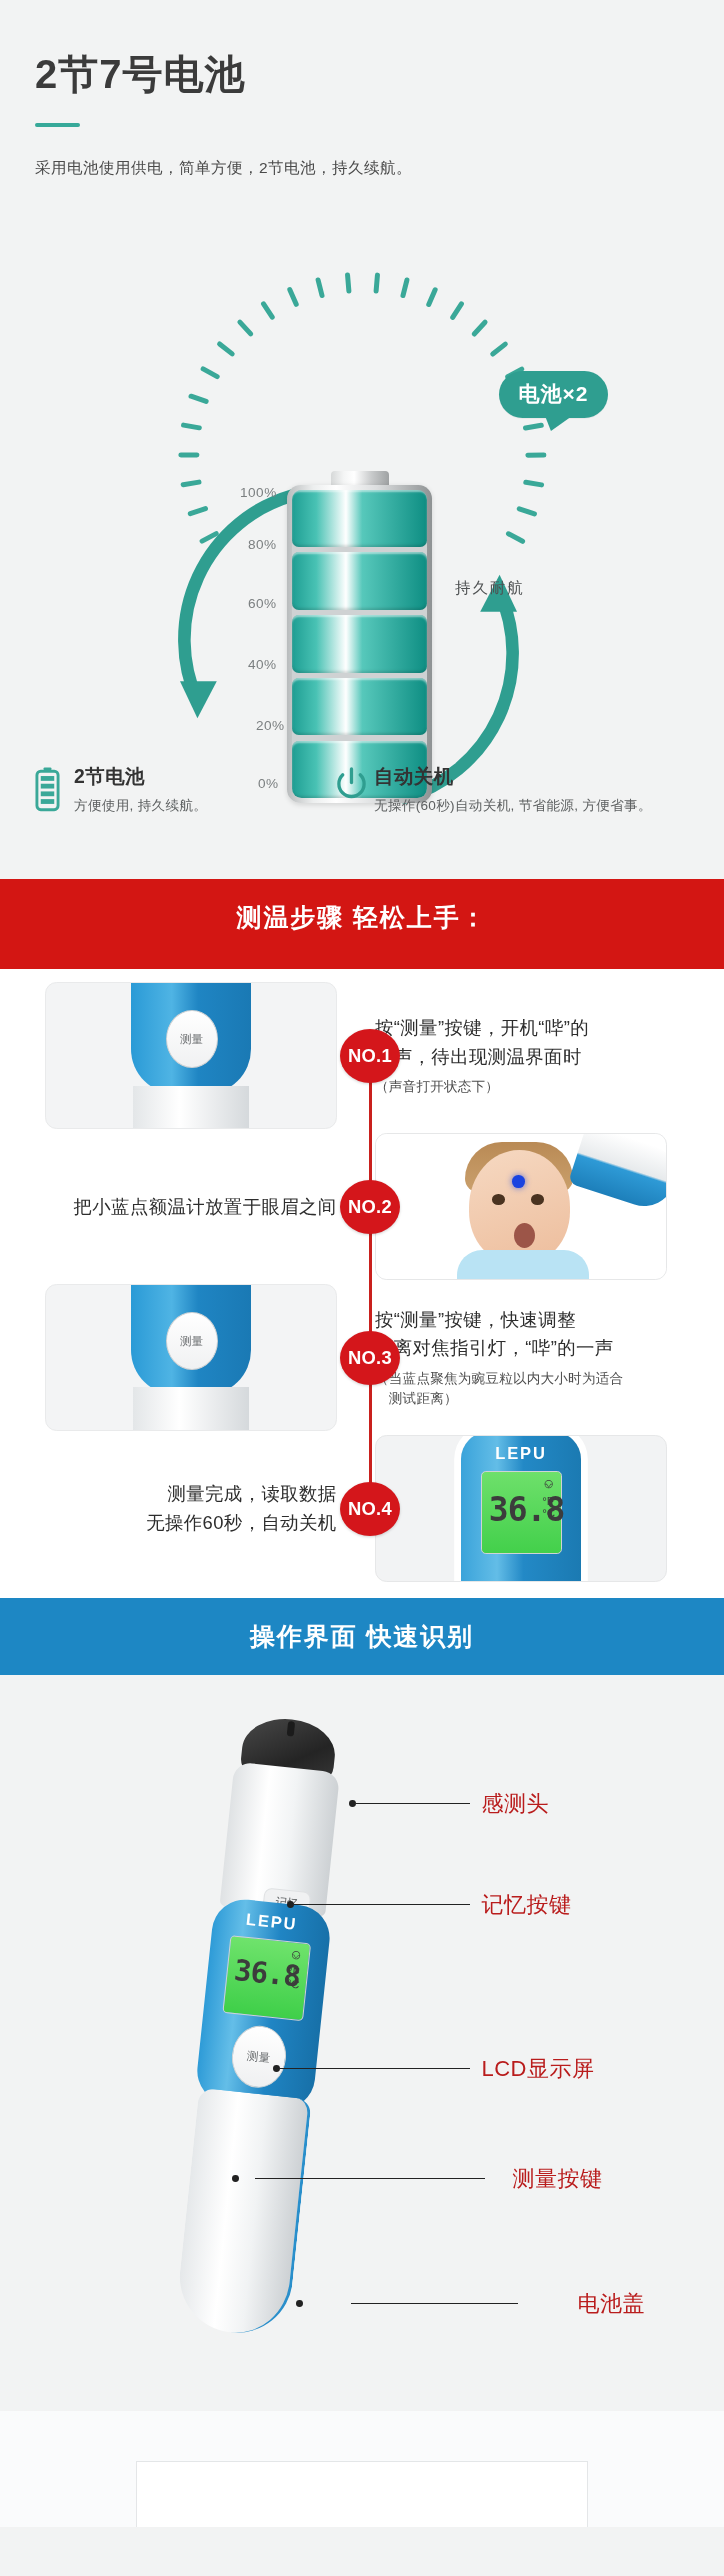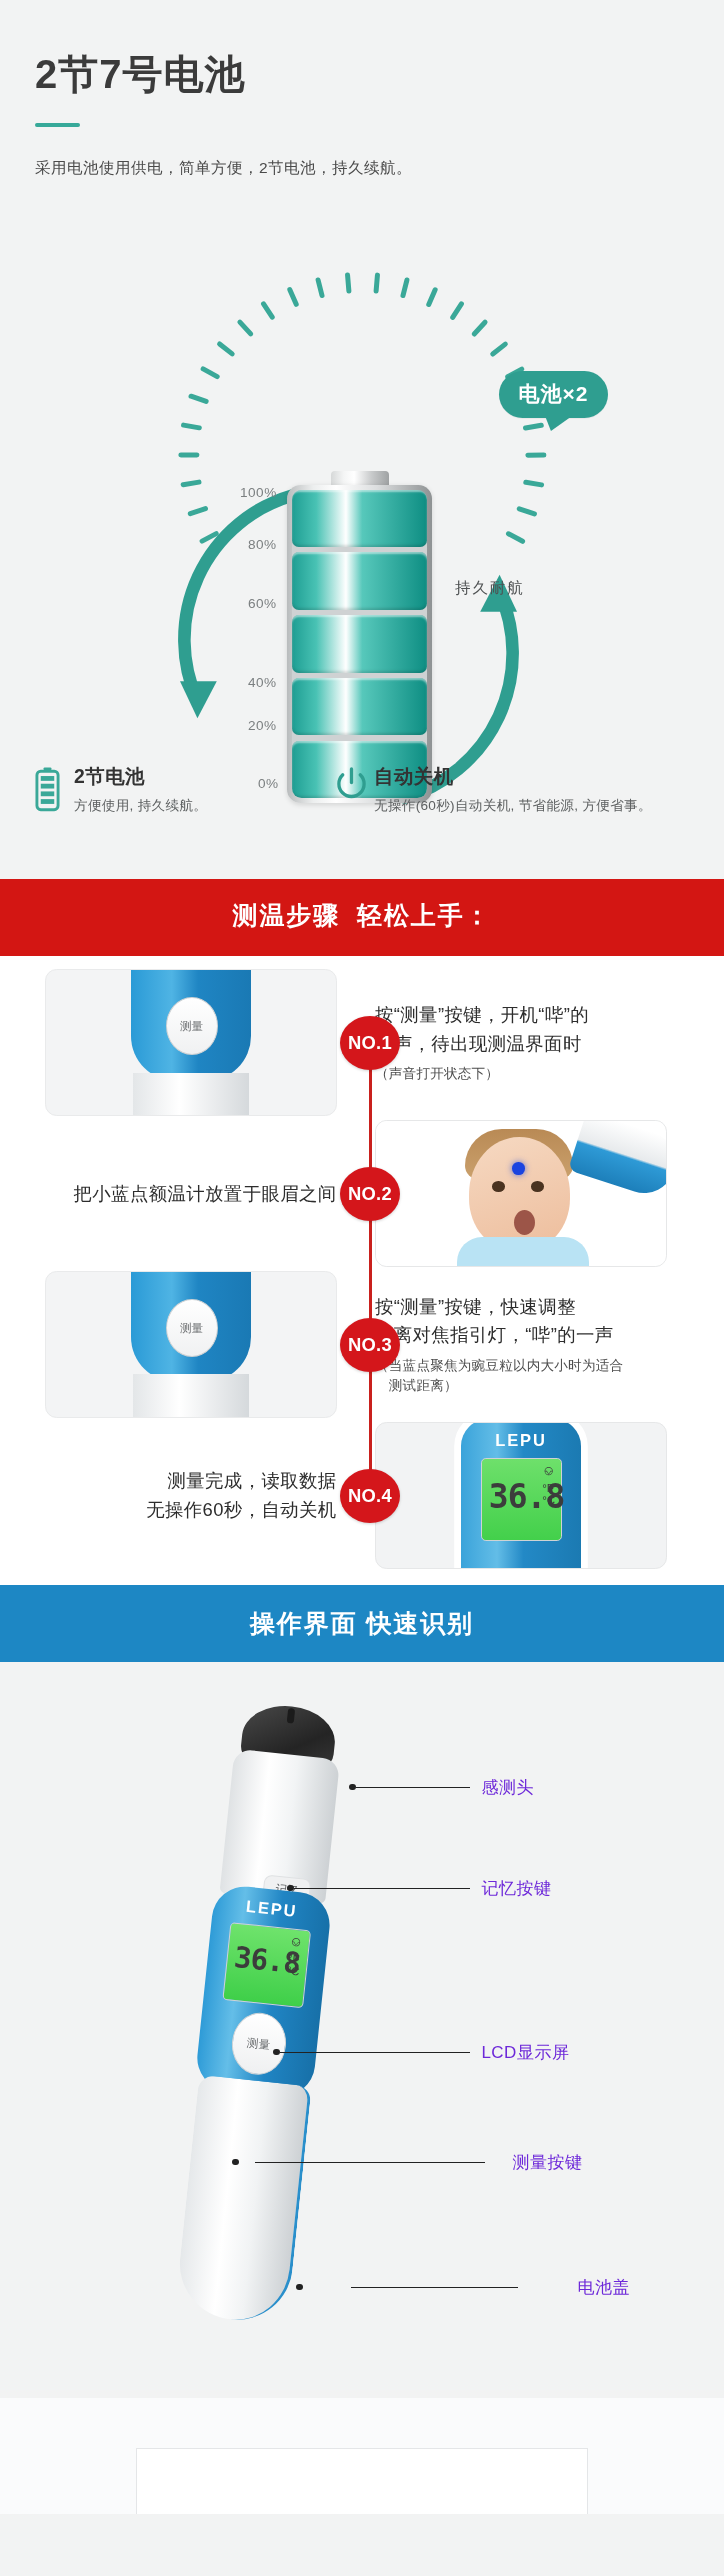--- a/index.html
+++ b/index.html
@@ -60,21 +60,21 @@
   .features{position:absolute;left:0;top:736px;width:724px;display:flex;padding-left:35px;box-sizing:border-box;}
   .feat{display:flex;align-items:flex-start;}
   .feat.f1{width:300px;}
   .feat-icon{width:39px;flex:0 0 39px;padding-top:3.9px;}
   .feat-h{font-size:19.4px;font-weight:bold;color:#333;letter-spacing:0.5px;}
   .feat-p{font-size:13.6px;color:#5d6061;margin-top:7.7px;letter-spacing:0.3px;}
 
   
   .band{width:100%;box-sizing:border-box;text-align:center;color:#fff;
         font-size:25px;font-weight:bold;letter-spacing:1.9px;}
-  .band-red{background:#d31613;height:77px;line-height:77px;font-family:Liberation Mono, monospace;}
+  .band-red{background:#d31613;height:90px;line-height:77px;}
   .band-blue{background:#1d87c4;height:77px;line-height:77px;}
 
   .steps{position:relative;background:#fff;padding:13.6px 0 11.6px;}
   .timeline{position:absolute;left:369px;top:106px;bottom:83px;width:2.9px;background:#c9201d;}
 
   .step{position:relative;display:flex;align-items:center;min-height:145px;margin-bottom:3.9px;}
   .step .side{width:354px;flex:0 0 354px;display:flex;align-items:center;}
   .step .side.left{justify-content:flex-end;padding-right:17.4px;box-sizing:border-box;}
   .step .side.right{justify-content:flex-start;padding-left:21px;box-sizing:border-box;}
 
@@ -155,21 +155,21 @@
   .th-meas{position:absolute;left:50%;margin-left:-26px;top:124px;width:52px;height:60px;border-radius:50%;
     background:linear-gradient(180deg,#ffffff,#eff0f1);border:1px solid #d2d5d7;
     display:flex;align-items:center;justify-content:center;font-size:11.6px;color:#6a6d6f;}
   .th-handle{position:absolute;left:15.5px;top:376px;width:110px;height:240px;border-radius:15.5px 15.5px 56px 56px;
     background:linear-gradient(90deg,#e5e8ea 0%,#ffffff 36%,#f1f3f4 62%,#cdd1d4 100%);
     border-right:3.9px solid #2a8fcb;}
 
   .callout{position:absolute;display:flex;align-items:center;}
   .co-dot{width:6.8px;height:6.8px;border-radius:50%;background:#222;flex:0 0 6.8px;}
   .co-line{height:1px;background:#222;}
-  .co-txt{font-size:17px;color:#6d28d9;margin-left:11.6px;white-space:nowrap;letter-spacing:0.5px;}
+  .co-txt{font-size:22px;color:#b91c1c;margin-left:11.6px;white-space:nowrap;letter-spacing:0.5px;}
 
   .footer-card{height:116px;background:#fafbfc;position:relative;}
   .footer-box{position:absolute;left:136px;right:136px;top:50px;bottom:-39px;background:#fff;border:1px solid #e4e6e8;}
 </style>
 </head>
 <body>
 
 <div class="page">
 
   <section class="sec-battery">
@@ -227,22 +227,22 @@
             <div class="cell"></div>
             <div class="cell"></div>
             <div class="cell"></div>
           </div>
         </div>
       </div>
 
       <span class="pct" style="left:240px;top:290px;">100%</span>
       <span class="pct" style="left:248px;top:342px;">80%</span>
       <span class="pct" style="left:248px;top:401px;">60%</span>
-      <span class="pct" style="left:248px;top:480px;">40%</span>
-      <span class="pct" style="left:248px;top:523px;">20%</span>
+      <span class="pct" style="left:248px;top:462px;">40%</span>
+      <span class="pct" style="left:256px;top:523px;">20%</span>
       <span class="pct" style="left:258px;top:581px;">0%</span>
 
       <span class="dur-label">持久耐航</span>
     </div>
 
     <div class="features">
 
       <div class="feat f1">
         <div class="feat-icon">
           <svg width="25" height="45" viewBox="0 0 26 46">

